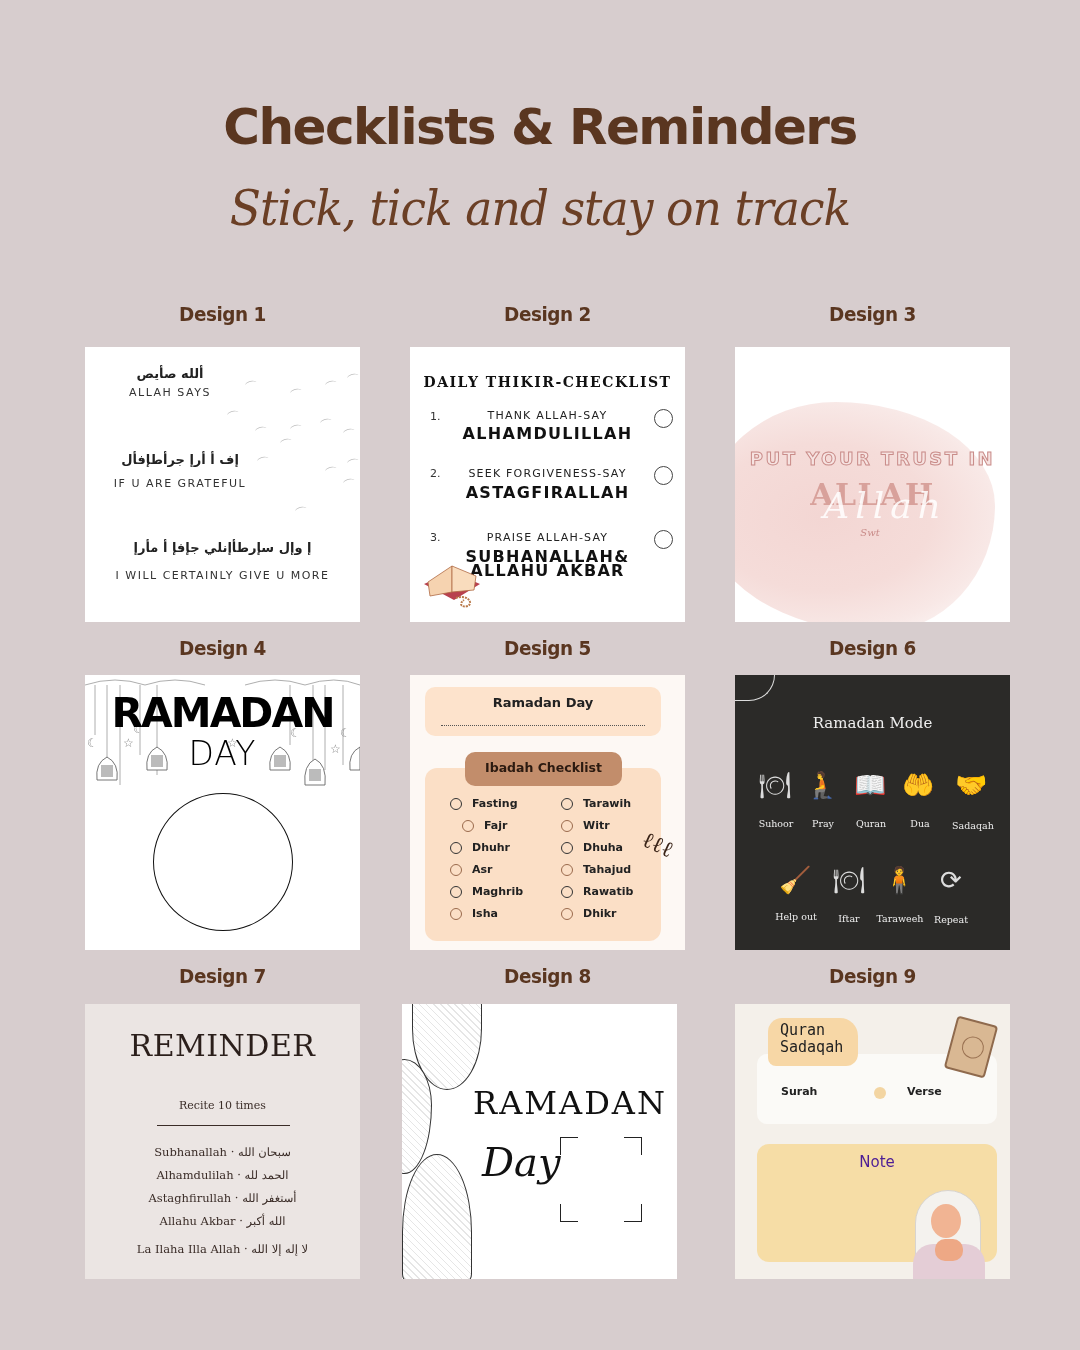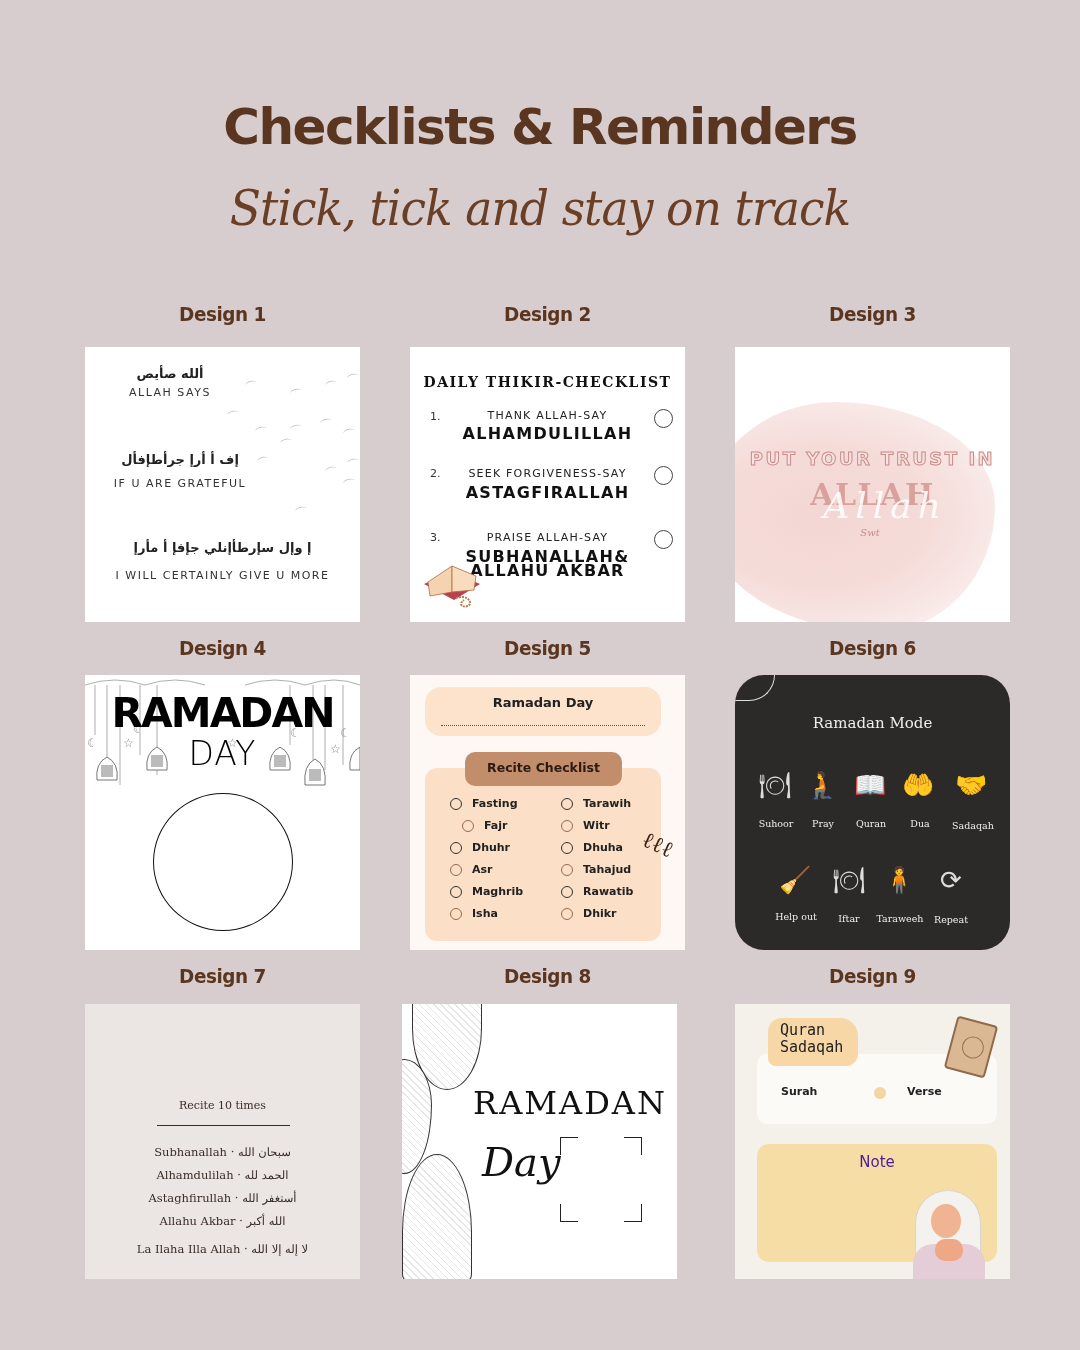--- a/index.html
+++ b/index.html
@@ -32,32 +32,32 @@
   .d3 .script { position: absolute; top: 138px; left: 40px; width: 220px; text-align: center; font-family: "DejaVu Serif", serif; font-style: italic; font-size: 36px; letter-spacing: 6px; color: rgba(255,255,255,0.85); }
   .d3 .swt { position: absolute; top: 180px; left: 115px; width: 40px; text-align: center; font-family: "DejaVu Serif", serif; font-style: italic; font-size: 10px; color: #c98c89; }
 
   
   .d4 .ram { position: absolute; top: 14px; left: 0; width: 275px; text-align: center; font-family: "DejaVu Sans", sans-serif; font-weight: 700; font-size: 41px; letter-spacing: -2px; color: #000; }
   .d4 .day { position: absolute; top: 59px; left: 0; width: 275px; text-align: center; font-family: "DejaVu Sans", sans-serif; font-weight: 300; font-size: 33px; letter-spacing: 1px; color: #000; }
   .d4 .circle { position: absolute; left: 68px; top: 118px; width: 140px; height: 138px; border: 1.5px solid #111; border-radius: 50%; }
 
   
   .d5 { background: #fdf8f4; }
-  .d5 .top { position: absolute; left: 15px; top: 12px; width: 236px; height: 49px; background: #fde3cc; border-radius: 16px; }
+  .d5 .top { position: absolute; left: 15px; top: 12px; width: 236px; height: 49px; background: #fde3cc; border-radius: 10px; }
   .d5 .top-t { position: absolute; top: 8px; width: 100%; text-align: center; font-family: "DejaVu Sans", sans-serif; font-size: 13px; font-weight: 700; color: #222; }
   .d5 .dots { position: absolute; left: 16px; right: 16px; top: 38px; border-top: 1px dotted #555; }
   .d5 .box { position: absolute; left: 15px; top: 93px; width: 236px; height: 173px; background: #fbdfc6; border-radius: 12px; }
   .d5 .pill { position: absolute; left: 55px; top: 77px; width: 157px; height: 34px; background: #c28d6b; border-radius: 10px; text-align: center; line-height: 32px; font-family: "DejaVu Sans", sans-serif; font-weight: 700; font-size: 12.5px; color: #2b1a10; }
   .d5 .item { position: absolute; font-family: "DejaVu Sans", sans-serif; font-weight: 700; font-size: 11px; color: #222; display: flex; align-items: center; gap: 10px; }
   .d5 .rb { width: 12px; height: 12px; border: 1.6px solid #333; border-radius: 50%; display: inline-block; }
   .d5 .rb.alt { border-color: #9a6a4c; }
   .d5 .squig { position: absolute; left: 232px; top: 157px; font-size: 22px; color: #3a2418; transform: rotate(25deg); font-family: "DejaVu Serif", serif; }
 
   
-  .d6 { background: #2b2a28; border-radius: 29px; }
+  .d6 { background: #2b2a28; }
   .d6 .leaf { position: absolute; left: 0; top: 0; width: 40px; height: 26px; border-bottom: 1px solid #ddd; border-right: 1px solid #ddd; border-radius: 0 0 40px 0; }
   .d6 .head { position: absolute; top: 39px; left: 0; width: 275px; text-align: center; font-family: "DejaVu Serif", serif; font-size: 15px; color: #eee; }
   .d6 .ico { position: absolute; width: 54px; text-align: center; font-size: 26px; color: #ddd; line-height: 30px; }
   .d6 .cap { position: absolute; width: 70px; text-align: center; font-family: "DejaVu Serif", serif; font-size: 9.5px; color: #eee; }
 
   
   .d7 { background: #ebe5e3; }
   .d7 .head { position: absolute; top: 24px; left: 0; width: 275px; text-align: center; font-family: "DejaVu Serif", serif; font-size: 30px; letter-spacing: 0.5px; color: #2b1f1b; }
   .d7 .sub { position: absolute; top: 95px; left: 0; width: 275px; text-align: center; font-family: "DejaVu Serif", serif; font-size: 11px; color: #3a2c27; }
   .d7 .rule { position: absolute; top: 121px; left: 72px; width: 133px; border-top: 1.2px solid #3a2c27; }
@@ -204,21 +204,21 @@
   <div class="day">DAY</div>
   <div class="circle"></div>
 </div>
 
 <div class="card d5" style="left:410px; top:675px;">
   <div class="top">
     <div class="top-t">Ramadan Day</div>
     <div class="dots"></div>
   </div>
   <div class="box"></div>
-  <div class="pill">Recite Checklist</div>
+  <div class="pill">Ibadah Checklist</div>
 
   <div class="item" style="left:40px; top:122px;">
       <span class="rb"></span>
       <span>Fasting</span>
     </div>
   <div class="item" style="left:52px; top:144px;">
       <span class="rb alt"></span>
       <span>Fajr</span>
     </div>
   <div class="item" style="left:40px; top:166px;">
@@ -291,20 +291,21 @@
   <div class="cap" style="left:79px; top:238px;">Iftar</div>
   <div class="cap" style="left:130px; top:238px;">Taraweeh</div>
   <div class="cap" style="left:181px; top:239px;">Repeat</div>
 </div>
 
 <div class="label" style="left:85px; top:964px;">Design 7</div>
 <div class="label" style="left:410px; top:964px;">Design 8</div>
 <div class="label" style="left:735px; top:964px;">Design 9</div>
 
 <div class="card d7" style="left:85px; top:1004px;">
+  <div class="head">REMINDER</div>
   <div class="sub">Recite 10 times</div>
   <div class="rule"></div>
   <div class="ln" style="top:141px;">Subhanallah · سبحان الله</div>
   <div class="ln" style="top:164px;">Alhamdulilah · الحمد لله</div>
   <div class="ln" style="top:187px;">Astaghfirullah · أستغفر الله</div>
   <div class="ln" style="top:210px;">Allahu Akbar · الله أكبر</div>
   <div class="ln" style="top:238px;">La Ilaha Illa Allah · لا إله إلا الله</div>
 </div>
 
 <div class="card d8" style="left:402px; top:1004px;">

